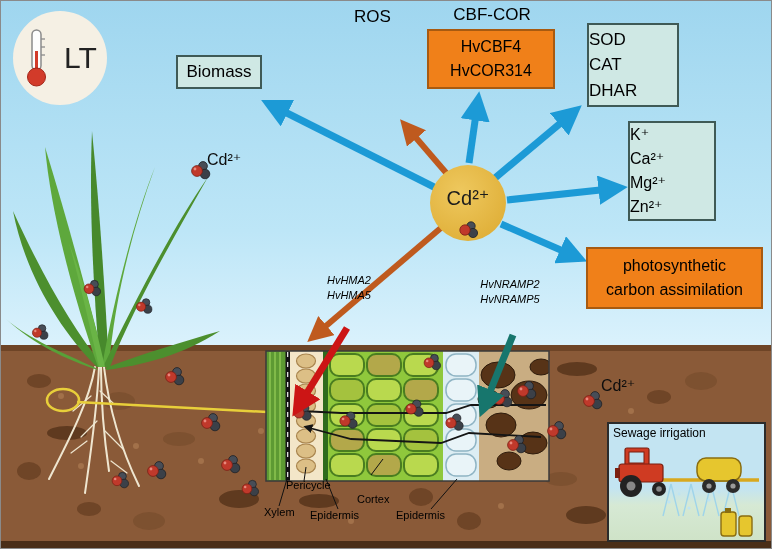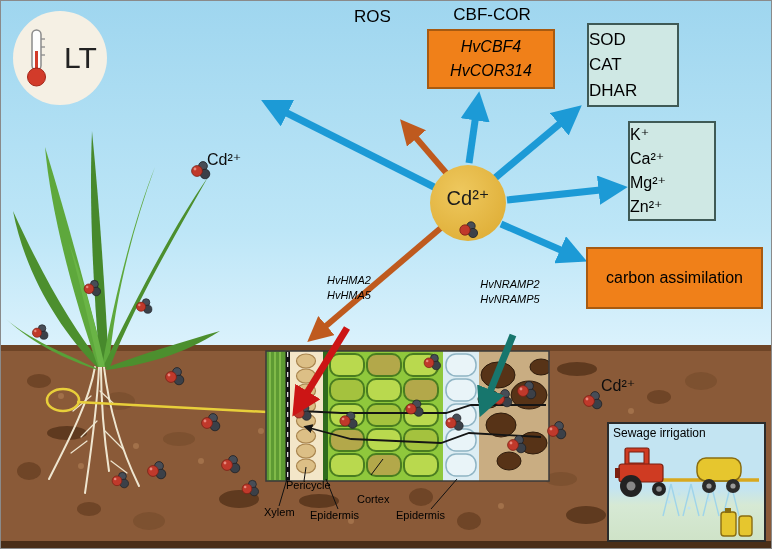--- a/index.html
+++ b/index.html
@@ -9,21 +9,21 @@
     background:linear-gradient(180deg,#9fd6ef 0%,#bde6f7 42%,#d9f1fc 62%,#e7f7fd 68%);
     border:1px solid #8a8a8a}
   svg.layer{position:absolute;left:0;top:0;pointer-events:none}
   .box{position:absolute;border:2px solid #3c3c3c;display:flex;flex-direction:column;
     justify-content:center;line-height:1.5;font-size:16px}
   .box.orange{background:#f08019;border-color:#a85a10}
   .box.teal{background:#cfe8e4;border-color:#3f5a56}
   .center-text{align-items:center;text-align:center}
   .left-text{align-items:flex-start;}
   .heading{position:absolute;font-size:17px;text-align:center}
-  .gene{font-style:italic}
+  .gene{}
   .gene-block{position:absolute;text-align:center;font-size:11px;line-height:1.35;font-style:italic}
   .cd-label{position:absolute;font-size:16px;color:#0d0d0d}
   .root-label{position:absolute;font-size:11px;color:#000}
   .lt-badge{position:absolute;left:12px;top:10px;width:94px;height:94px;border-radius:50%;
     background:#f5f0e4;display:flex;align-items:center;justify-content:center;gap:15px}
   .lt-badge span{font-size:30px;color:#222}
   .cd-circle{position:absolute;left:429px;top:164px;width:76px;height:76px;border-radius:50%;
     background:radial-gradient(circle at 40% 35%,#eec85e,#dca92f);
     display:flex;align-items:center;justify-content:center;font-size:20px;color:#1c1c1c}
   .cd-circle .mol{position:absolute;bottom:2px;left:50%;transform:translateX(-50%)}
@@ -249,20 +249,23 @@
       <rect x="9" y="3" width="9" height="40" rx="4.5" fill="#fdfdfd" stroke="#8a8a8a" stroke-width="1.5"></rect>
       <line x1="18" y1="12" x2="22" y2="12" stroke="#8a8a8a" stroke-width="1.3"></line>
       <line x1="18" y1="20" x2="22" y2="20" stroke="#8a8a8a" stroke-width="1.3"></line>
       <line x1="18" y1="28" x2="22" y2="28" stroke="#8a8a8a" stroke-width="1.3"></line>
       <rect x="12" y="24" width="3" height="20" fill="#d23b2a"></rect>
       <circle cx="13.5" cy="50" r="9" fill="#d23b2a" stroke="#a32417" stroke-width="1"></circle>
     </svg>
     <span>LT</span>
   </div>
 
+  <div class="box teal center-text" style="left:175px;top:54px;width:86px;height:34px;font-size:17px">
+    <div>Biomass</div>
+  </div>
 
   <div class="heading" style="left:333px;top:6px;width:77px">ROS</div>
 
   <div class="heading" style="left:428px;top:4px;width:126px">CBF-COR</div>
   <div class="box orange center-text" style="left:426px;top:28px;width:128px;height:60px">
     <div class="gene">HvCBF4</div>
     <div class="gene">HvCOR314</div>
   </div>
 
   <div class="box teal left-text" style="left:586px;top:22px;width:92px;height:84px;font-size:17px">
@@ -272,20 +275,21 @@
   </div>
 
   <div class="box teal left-text" style="left:627px;top:120px;width:88px;height:100px">
     <div>K⁺</div>
     <div>Ca²⁺</div>
     <div>Mg²⁺</div>
     <div>Zn²⁺</div>
   </div>
 
   <div class="box orange center-text" style="left:585px;top:246px;width:177px;height:62px">
+    <div>photosynthetic</div>
     <div>carbon assimilation</div>
   </div>
 
   <div class="cd-circle">
     <span style="margin-bottom:10px">Cd²⁺</span>
     <svg class="mol" width="24" height="20" viewBox="-10 -9 24 20">
       <circle cx="5" cy="-2" r="4.2" fill="#474d57" stroke="#1e2126" stroke-width="0.8"></circle>
       <circle cx="7" cy="5" r="4.6" fill="#3b4048" stroke="#1e2126" stroke-width="0.8"></circle>
       <circle cx="-1" cy="2" r="5.2" fill="#c0392b" stroke="#7a1f14" stroke-width="0.8"></circle>
     </svg>

